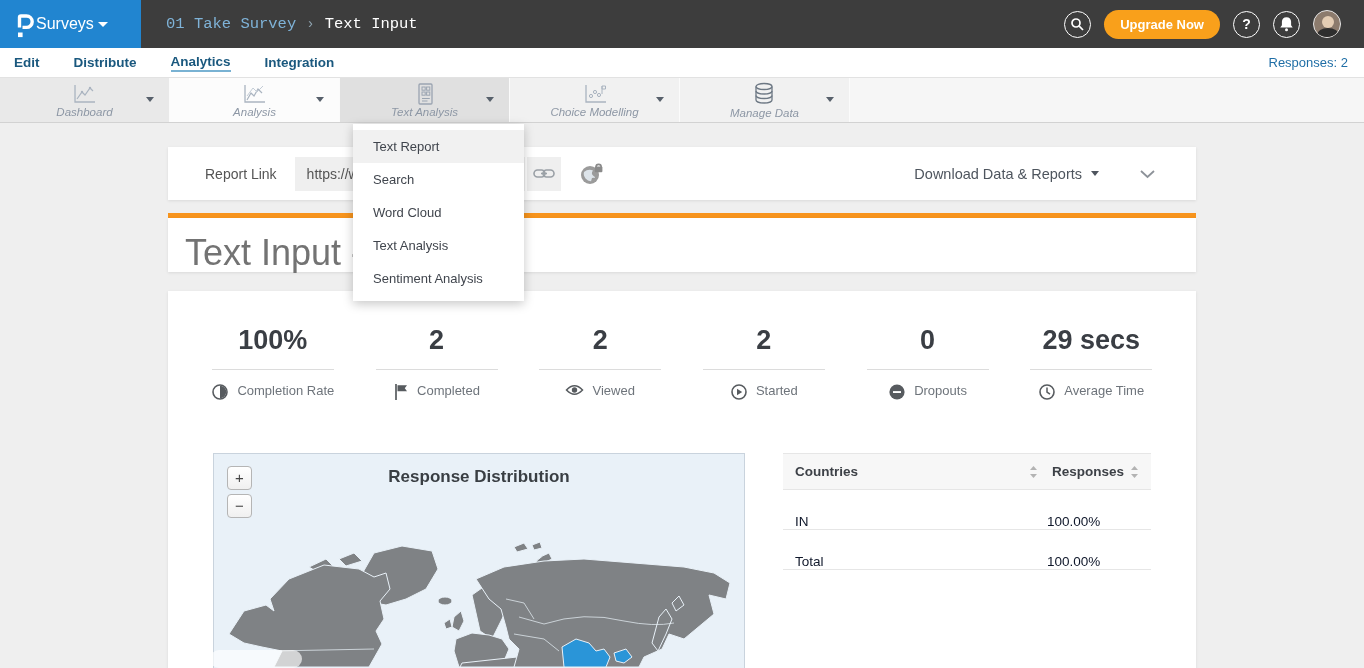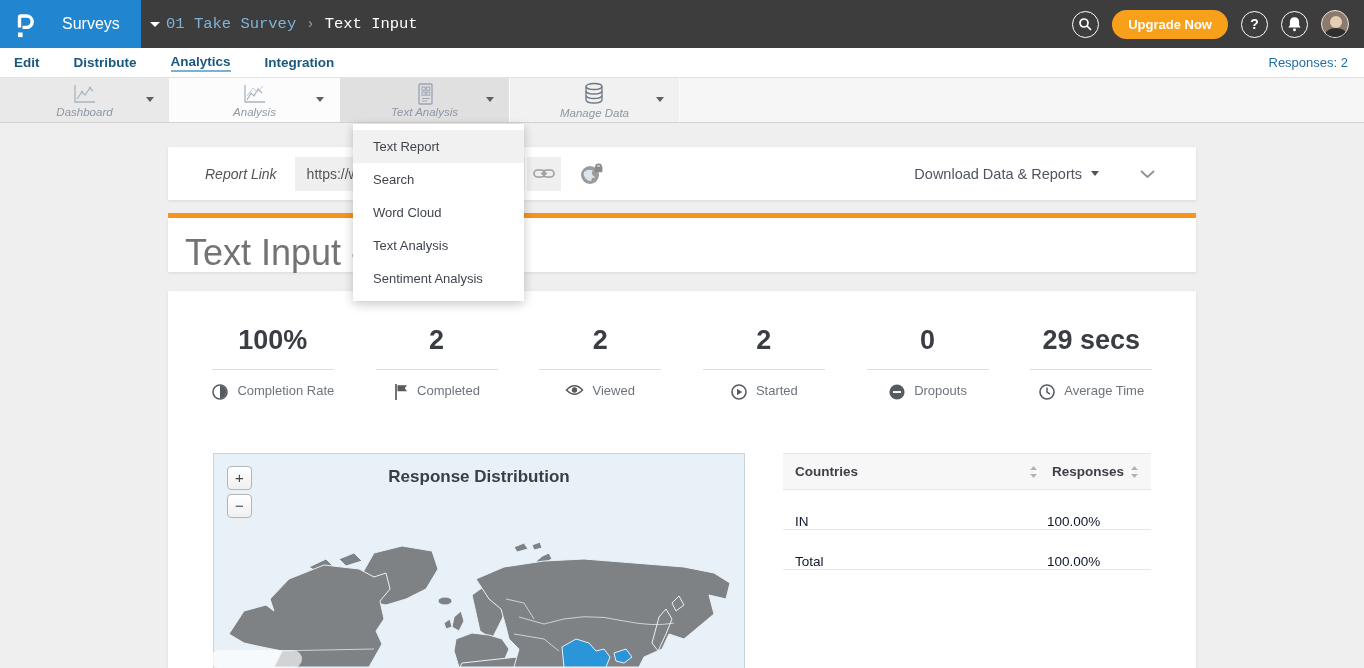--- a/index.html
+++ b/index.html
@@ -2,29 +2,29 @@
 <html><head>
 <meta charset="utf-8">
 <style>
   * { margin:0; padding:0; box-sizing:border-box; }
   html,body { width:1364px; height:668px; overflow:hidden; background:#efefef;
     font-family:"Liberation Sans", sans-serif; }
 
   
   .topbar { height:48px; background:#3d3d3d; display:flex; align-items:center; }
   .logo-area { width:141px; height:48px; background:#2185d0; display:flex; align-items:center;
-    padding-left:15px; gap:28px; color:#fff; flex-shrink:0; cursor:pointer; }
+    padding-left:15px; gap:2px; color:#fff; flex-shrink:0; cursor:pointer; }
   .surveys-label { font-size:16px; }
   .caret-down { width:0; height:0; border-left:5px solid transparent; border-right:5px solid transparent;
     border-top:5px solid #fff; margin-left:2px; }
   .crumbs { display:flex; align-items:center; gap:10px; padding-left:25px; font-size:15.5px; flex:1;font-family:Liberation Mono, monospace; }
   .crumb-survey { color:#7fb3d8; cursor:pointer; }
   .crumb-sep { color:#8fa3b0; font-size:14px; }
   .crumb-page { color:#fff; }
-  .top-actions { display:flex; align-items:center; gap:13px; padding-right:15px; }
+  .top-actions { display:flex; align-items:center; gap:13px; padding-right:23px; }
   .icon-circle { width:27px; height:27px; border:1.5px solid #fff; border-radius:50%;
     display:flex; align-items:center; justify-content:center; color:#fff; font-weight:bold;
     font-size:14px; cursor:pointer; flex-shrink:0; }
   .upgrade-btn { height:29px; border:none; border-radius:15px; background:#f9a01b; color:#fff;
     font-weight:bold; font-size:13px; padding:0 16px; cursor:pointer; font-family:inherit; }
   .avatar { width:28px; height:28px; border-radius:50%; background:#8c7b6d; overflow:hidden;
     border:1px solid #e5e5e5; cursor:pointer; position:relative; }
   .avatar .head { position:absolute; left:8px; top:5px; width:12px; height:12px; border-radius:50%; background:#e4cdb4; }
   .avatar .body { position:absolute; left:3px; top:17px; width:22px; height:14px; border-radius:50% 50% 0 0; background:#2e2e2e; }
 
@@ -45,21 +45,21 @@
   .tab-label { font-size:11.5px; color:#8d97a5; margin-top:1px; }
   .tab-caret { position:absolute; right:15px; top:19px; width:0; height:0;
     border-left:4.5px solid transparent; border-right:4.5px solid transparent; border-top:5px solid #57606b; }
   .toolbar-fill { flex:1; background:#f6f6f6; }
 
   
   .content { margin-left:168px; width:1028px; }
   .card { background:#fff; box-shadow:0 1px 3px rgba(0,0,0,.09); }
 
   .report-card { margin-top:24px; height:53px; display:flex; align-items:center; padding:0 40px 0 37px; }
-  .report-label { font-size:14px; color:#545454; margin-right:18px; white-space:nowrap;font-style:italic; }
+  .report-label { font-size:14px; color:#545454; margin-right:18px; white-space:nowrap; }
   .url-input { width:230px; height:34px; background:#efefef; border:none; font-size:14px; color:#555;
     padding:0 12px; font-family:inherit; }
   .link-btn { width:34px; height:34px; background:#efefef; border:none; margin-left:2px;
     display:flex; align-items:center; justify-content:center; cursor:pointer; }
   .globe-wrap { margin-left:18px; cursor:pointer; display:flex; }
   .spacer { flex:1; }
   .download-group { display:flex; align-items:center; gap:9px; cursor:pointer; }
   .download-label { font-size:14.5px; color:#4e555e; }
   .dl-caret { width:0; height:0; border-left:4.5px solid transparent; border-right:4.5px solid transparent;
     border-top:5px solid #4e555e; }
@@ -182,20 +182,34 @@
     <div class="tab-inner">
       <svg width="26" height="22" viewBox="0 0 26 22">
         <rect x="7" y="1" width="13" height="20" rx="1" fill="none" stroke="#9aa4b1" stroke-width="1.3"></rect>
         <rect x="10" y="4" width="3.2" height="3.2" fill="none" stroke="#9aa4b1" stroke-width="1"></rect>
         <rect x="14.6" y="4" width="3.2" height="3.2" fill="none" stroke="#9aa4b1" stroke-width="1"></rect>
         <rect x="10" y="9" width="3.2" height="3.2" fill="none" stroke="#9aa4b1" stroke-width="1"></rect>
         <rect x="14.6" y="9" width="3.2" height="3.2" fill="none" stroke="#9aa4b1" stroke-width="1"></rect>
         <path d="M10 15.5 h7.8 M10 18 h5.5" stroke="#9aa4b1" stroke-width="1"></path>
       </svg>
       <span class="tab-label">Text Analysis</span>
+    </div>
+    <span class="tab-caret"></span>
+  </div>
+  <div class="tab">
+    <div class="tab-inner">
+      <svg width="26" height="22" viewBox="0 0 26 22">
+        <path d="M4 2 V19 H24" fill="none" stroke="#aab4c0" stroke-width="1.3"></path>
+        <circle cx="9" cy="13" r="1.6" fill="none" stroke="#aab4c0" stroke-width="1"></circle>
+        <circle cx="13" cy="9" r="1.6" fill="none" stroke="#aab4c0" stroke-width="1"></circle>
+        <circle cx="17" cy="12" r="1.6" fill="none" stroke="#aab4c0" stroke-width="1"></circle>
+        <path d="M20 3 V11" stroke="#aab4c0" stroke-width="1"></path>
+        <path d="M20 3 h3.5 v3 h-3.5 z" fill="none" stroke="#aab4c0" stroke-width="1"></path>
+      </svg>
+      <span class="tab-label">Choice Modelling</span>
     </div>
     <span class="tab-caret"></span>
   </div>
   <div class="tab">
     <div class="tab-inner">
       <svg width="26" height="24" viewBox="0 0 26 24">
         <ellipse cx="13" cy="4.5" rx="8" ry="3" fill="none" stroke="#6d7884" stroke-width="1.3"></ellipse>
         <path d="M5 4.5 V18 a8 3 0 0 0 16 0 V4.5" fill="none" stroke="#6d7884" stroke-width="1.3"></path>
         <path d="M5 9 a8 3 0 0 0 16 0" fill="none" stroke="#6d7884" stroke-width="1.3"></path>
         <path d="M5 13.5 a8 3 0 0 0 16 0" fill="none" stroke="#6d7884" stroke-width="1.3"></path>

